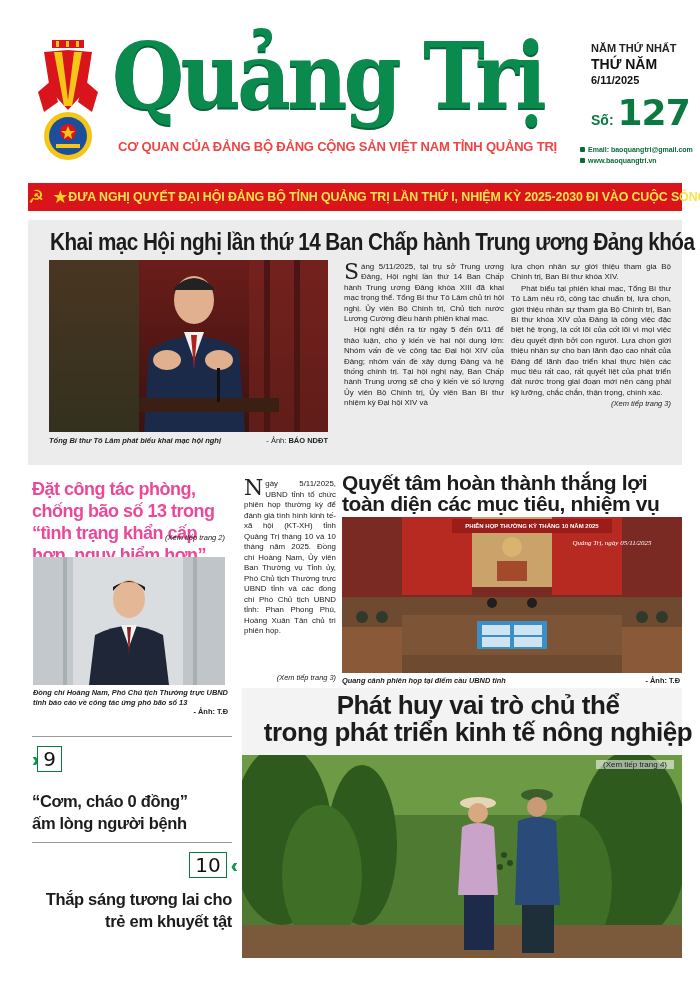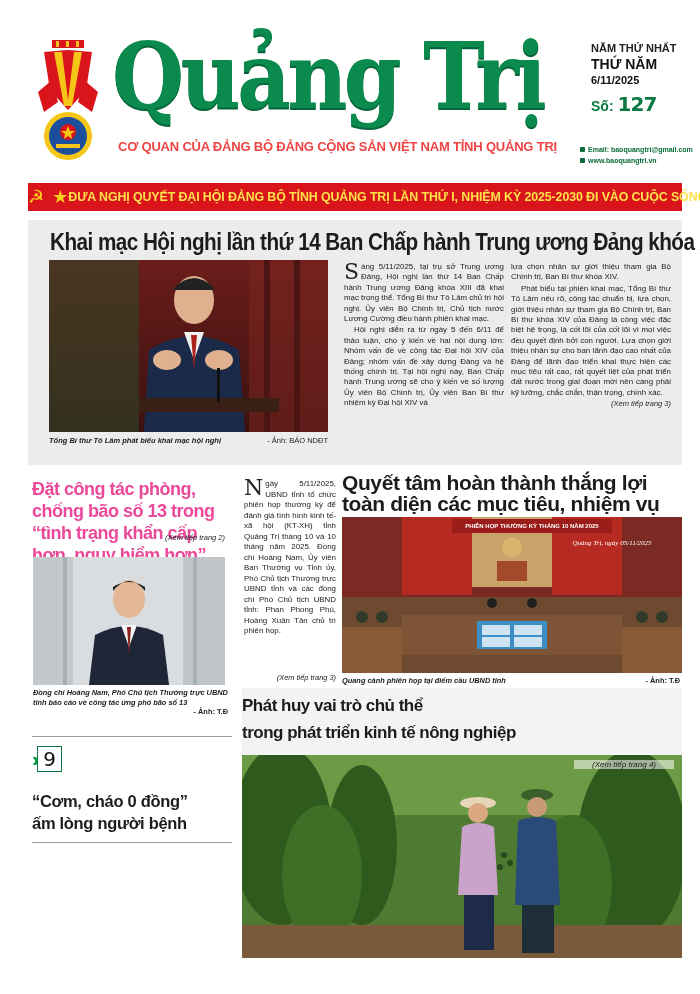--- a/index.html
+++ b/index.html
@@ -11,36 +11,36 @@
   
   .emblem { position: absolute; left: 38px; top: 40px; width: 60px; height: 128px; }
   .logo { position: absolute; left: 112px; top: 30px; font-family: "DejaVu Serif", serif; font-weight: bold; color: #0a8a4c; font-size: 92px; letter-spacing: -4px; line-height: 1; transform: scaleX(0.9); transform-origin: left top; text-shadow: 0 2px 0 #06643a; }
   .tagline { position: absolute; left: 118px; top: 138px; font-weight: bold; color: #ef4444; font-size: 13px; line-height: 17px; white-space: nowrap; letter-spacing: -0.2px; }
   .issue-box { position: absolute; left: 591px; top: 42px; width: 92px; text-align: left; }
   .issue-year { font-size: 11px; font-weight: bold; color: #222; }
   .issue-day { font-size: 14px; font-weight: bold; color: #111; margin-top: 2px; }
   .issue-date { font-size: 11px; font-weight: bold; color: #111; margin-top: 2px; }
   .issue-no { margin-top: 6px; display: flex; align-items: baseline; gap: 4px; }
   .issue-no .lbl { font-weight: bold; font-size: 14px; color: #0a7a40; }
-  .issue-no .num { font-weight: bold; font-size: 20px; color: #0a7a40; font-family: "DejaVu Sans", sans-serif; letter-spacing: -1px; }
+  .issue-no .num { font-weight: bold; font-size: 36px; color: #0a7a40; font-family: "DejaVu Sans", sans-serif; letter-spacing: -1px; }
   .contact { position: absolute; left: 580px; top: 144px; font-size: 7px; color: #0a6b3a; line-height: 11px; font-weight: bold; }
   .contact span.dot { display: inline-block; width: 5px; height: 5px; background: #0a6b3a; border-radius: 1px; margin-right: 3px; }
 
   
   .banner { position: absolute; left: 28px; top: 183px; width: 654px; height: 28px; background: #d9141b; display: flex; align-items: center; }
   .banner .flags { width: 62px; height: 28px; display: flex; align-items: center; justify-content: center; gap: 8px; color: #f7d21a; font-size: 18px; }
   .banner .text { color: #ffe14a; font-weight: bold; font-size: 12.4px; white-space: nowrap; letter-spacing: -0.1px; }
 
   
   .lead { position: absolute; left: 28px; top: 220px; width: 654px; height: 245px; background: #ececec; }
   .lead-title { position: absolute; left: 22px; top: 9px; font-family: "Liberation Sans", sans-serif; font-weight: bold; font-size: 23px; color: #1c1c1c; white-space: nowrap; letter-spacing: -0.6px; transform: scaleX(0.9); transform-origin: left top; }
   .lead-photo { position: absolute; left: 21px; top: 40px; width: 279px; height: 172px; overflow: hidden; background: #5a2a2a; }
   .lead-caption { position: absolute; left: 21px; top: 216px; width: 279px; font-size: 7.5px; font-style: italic; font-weight: bold; color: #222; display: flex; justify-content: space-between; }
   .lead-caption .credit { font-style: normal; font-weight: normal; }
-  .lead-caption .credit b { font-weight: normal; }
+  .lead-caption .credit b { font-weight: bold; }
   .lead-col { position: absolute; top: 42px; width: 160px; font-size: 7.9px; line-height: 10.4px; color: #222; text-align: justify; }
   .lead-col p { text-indent: 10px; margin-bottom: 1px; }
   .lead-col .dropcap { float: left; font-size: 22px; line-height: 18px; font-weight: normal; margin-right: 2px; margin-top: 1px; font-family: "DejaVu Serif", serif; }
   .lead-col .seemore { font-style: italic; text-align: right; font-size: 7.5px; }
 
   
   .story2-title { position: absolute; left: 32px; top: 478px; width: 200px; font-weight: bold; font-size: 18px; line-height: 22px; color: #ec4899; letter-spacing: -0.5px; }
   .story2-see { position: absolute; left: 32px; top: 533px; width: 193px; font-size: 7.5px; font-style: italic; text-align: right; }
   .story2-photo { position: absolute; left: 33px; top: 557px; width: 192px; height: 128px; overflow: hidden; background: #cdd3d6; }
   .story2-caption { position: absolute; left: 33px; top: 688px; width: 195px; font-size: 7.4px; font-weight: bold; font-style: italic; line-height: 9.6px; color: #222; }
@@ -58,23 +58,23 @@
 
   
   .teaser { position: absolute; }
   .teaser .pageno { display: inline-block; border: 1.5px solid #0a7a40; font-size: 20px; padding: 0 5px; line-height: 24px; color: #111; font-family: "DejaVu Sans", sans-serif; background: #fff; }
   .teaser .arrows { display: inline-block; color: #0a9a4c; font-size: 20px; font-weight: bold; letter-spacing: -6px; vertical-align: middle; }
   .teaser .ttitle { font-weight: bold; font-size: 16.5px; line-height: 22px; color: #1c1c1c; letter-spacing: -0.3px; }
   .divider { position: absolute; left: 32px; width: 200px; height: 1px; background: #9a9a9a; }
 
   
   .feature { position: absolute; left: 242px; top: 688px; width: 440px; height: 270px; background: #f3f3f3; }
-  .feature-title { position: absolute; left: 242px; top: 692px; width: 440px; font-weight: bold; font-size: 17px; line-height: 27px; color: #1c1c1c; letter-spacing: -0.5px; }
+  .feature-title { position: absolute; left: 258px; top: 692px; width: 440px; text-align: center; font-weight: bold; font-size: 26px; line-height: 27px; color: #1c1c1c; letter-spacing: -0.5px; }
   .feature-photo { position: absolute; left: 242px; top: 755px; width: 440px; height: 203px; overflow: hidden; background: #466b2e; }
-  .feature-see { position: absolute; right: 26px; top: 760px; font-size: 8px; font-style: italic; color: #222; background: rgba(255,255,255,0.55); padding: 0 18px; }
+  .feature-see { position: absolute; right: 26px; top: 760px; font-size: 8px; color: #222; background: rgba(255,255,255,0.55); padding: 0 7px; }
 
   svg { display: block; }
 </style>
 </head>
 <body>
 
 <div class="page">
 
   <div class="emblem">
     <svg width="60" height="128" viewBox="0 0 60 128">
@@ -232,20 +232,27 @@
   <div class="teaser" style="left: 32px; top: 746px; width: 200px;">
     <div style="display:flex; align-items:center; gap:4px;">
       <span class="arrows">››</span>
       <span class="pageno">9</span>
     </div>
     <div class="ttitle" style="margin-top: 18px; width: 160px;">“Cơm, cháo 0 đồng” ấm lòng người bệnh</div>
   </div>
 
   <div class="divider" style="top: 842px;"></div>
 
+  <div class="teaser" style="left: 32px; top: 852px; width: 200px;">
+    <div style="display:flex; align-items:center; justify-content:flex-end; gap:4px;">
+      <span class="pageno">10</span>
+      <span class="arrows">‹‹</span>
+    </div>
+    <div class="ttitle" style="margin-top: 10px; text-align: right;">Thắp sáng tương lai cho trẻ em khuyết tật</div>
+  </div>
 
   <div class="feature"></div>
   <div class="feature-title">
     <div>Phát huy vai trò chủ thể</div>
     <div>trong phát triển kinh tế nông nghiệp</div>
   </div>
   <div class="feature-photo">
     <svg width="440" height="203" viewBox="0 0 440 203">
       <rect width="440" height="203" fill="#4f7a32"></rect>
       <rect x="0" y="0" width="440" height="60" fill="#6d9a45"></rect>

